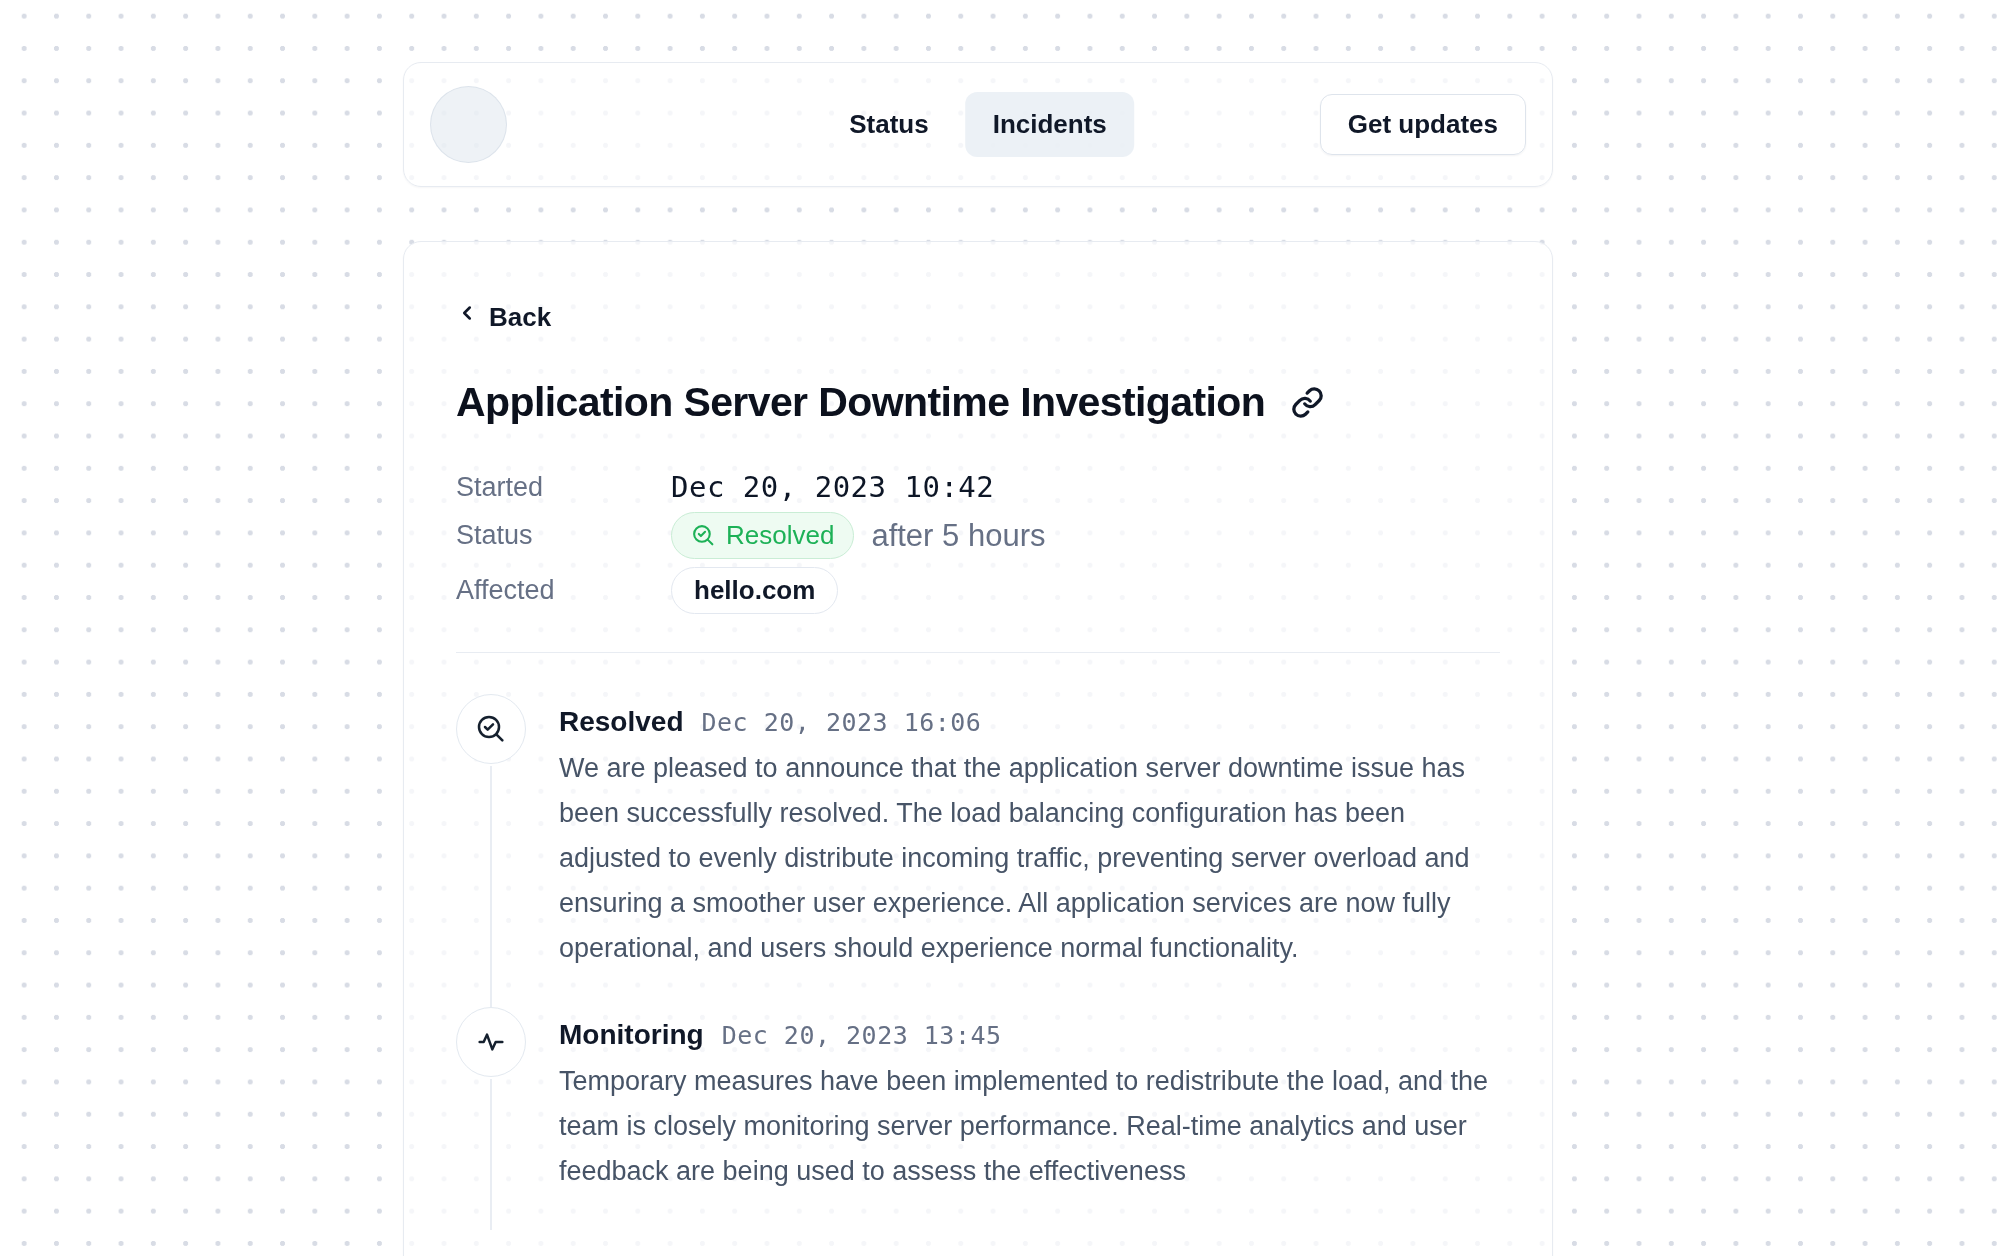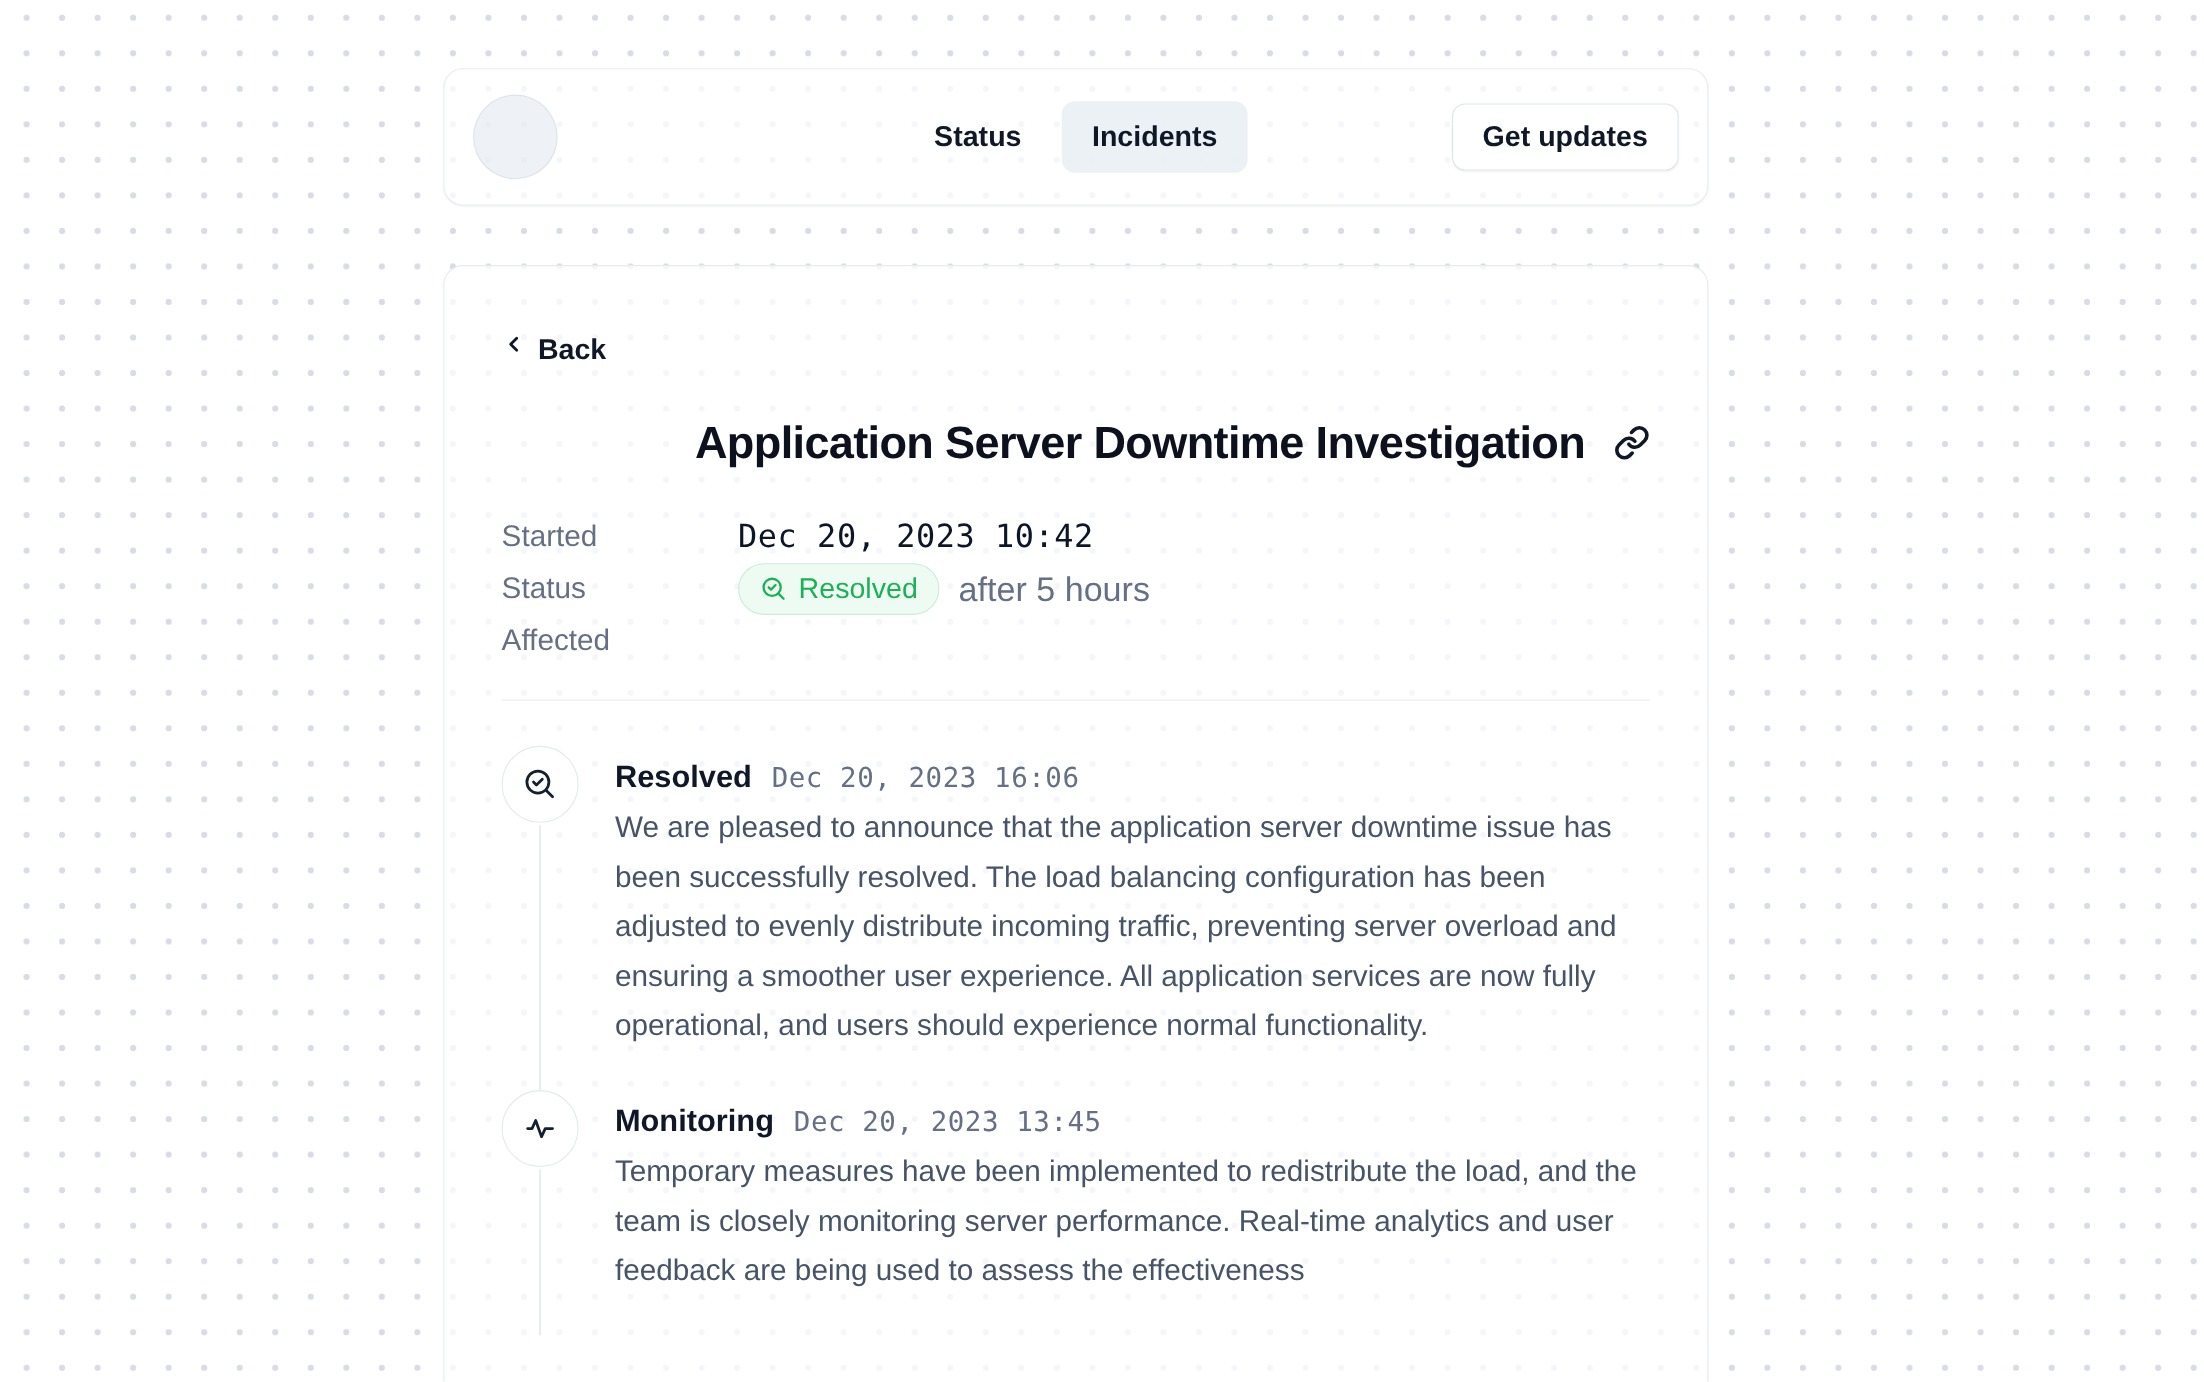--- a/index.html
+++ b/index.html
@@ -59,21 +59,21 @@
     padding: 60px 52px 70px;
     min-height: 1250px;
   }
   .back {
     display: inline-flex; gap: 11px;
     font-size: 26px; font-weight: 700; color: #101828;
     text-decoration: none; cursor: pointer;
   }
   .back svg { width: 22px; height: 22px; }
 
-  .title-row { display: flex; align-items: center; gap: 26px; margin-top: 46px; justify-content: flex-end; }
+  .title-row { display: flex; align-items: center; gap: 26px; margin-top: 46px; }
   h1 {
     margin: 0; font-size: 41px; font-weight: 700;
     color: #0c111d; letter-spacing: -0.6px;
   }
   .link-icon { display: flex; color: #101828; cursor: pointer; }
   .link-icon svg { width: 33px; height: 33px; }
 
   .meta {
     margin-top: 44px;
     display: grid; grid-template-columns: 215px auto;
@@ -175,20 +175,23 @@
               <path d="M7.5 10.5l2 2 4-4"></path>
               <path d="M16.2 16.2l4.3 4.3"></path>
             </svg>
           </span>
           <span>Resolved</span>
         </span>
         <span class="after-text">after 5 hours</span>
       </div>
 
       <div class="meta-label">Affected</div>
+      <div class="meta-value">
+        <span class="pill">hello.com</span>
+      </div>
     </div>
 
     <hr class="divider">
 
     <section class="timeline">
 
       <article class="t-item">
         <div class="t-icon">
           <svg viewBox="0 0 24 24" fill="none" stroke="currentColor" stroke-width="1.9" stroke-linecap="round" stroke-linejoin="round">
             <circle cx="10.5" cy="10.5" r="7.5"></circle>

